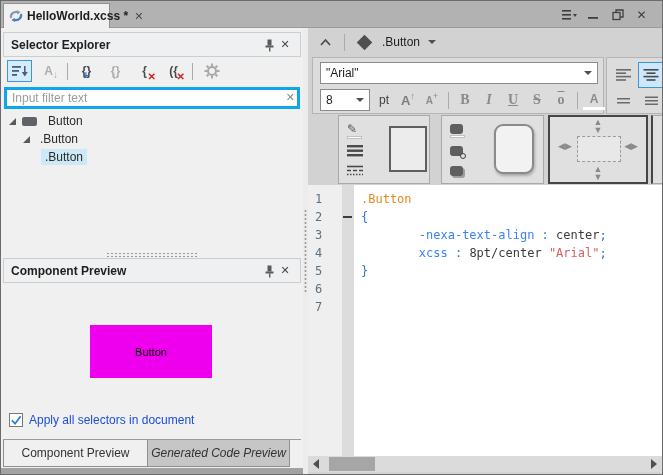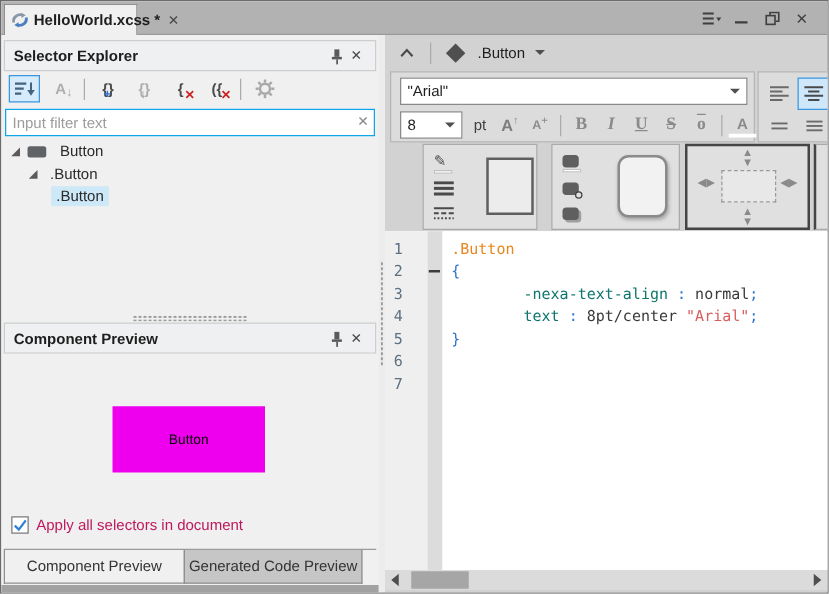--- a/index.html
+++ b/index.html
@@ -26,44 +26,44 @@
 .tbico.sel{border:1px solid #3b96dd;background:#d6ebfb;}
 .tbico.dis{color:#adadad;cursor:default;}
 .mark{position:absolute;font-size:10px;line-height:10px;}
 .m-plus{color:#2e6fd6;left:9px;bottom:1px;}
 .m-down{left:9px;bottom:1px;}
 .m-x{color:#cc2222;right:1px;bottom:0;}
 .m-az{right:3px;bottom:2px;}
 .tsep{width:1px;height:17px;background:#ababab;margin:0 2px;}
 
 .filterwrap{position:absolute;left:3px;right:3px;top:59px;height:22px;}
-.filterwrap input{width:100%;height:100%;border:1px solid #0ea5e9;padding:2px 20px 2px 5px;font-size:12px;font-family:"Liberation Sans",sans-serif;color:#333;}
+.filterwrap input{width:100%;height:100%;border:3px solid #0ea5e9;padding:2px 20px 2px 5px;font-size:12px;font-family:"Liberation Sans",sans-serif;color:#333;}
 .filterwrap input::placeholder{color:#9c9c9c;}
 .filterclear{position:absolute;right:5px;top:4px;font-size:11px;color:#8a8a8a;cursor:pointer;}
 
 .tree{position:absolute;left:2px;right:2px;top:84px;height:138px;}
 .trow{height:18px;display:flex;align-items:center;cursor:pointer;}
 .texp{width:0;height:0;border-left:7px solid transparent;border-bottom:7px solid #5a5a5a;margin-right:6px;flex:none;}
 .tico{width:15px;height:9px;background:#5f6368;border-radius:2px;margin-right:7px;flex:none;}
 .tlabel{padding:1px 4px;color:#2a2a2a;}
 .tlabel.hl{background:#cde8f7;}
 
 .hsplit{position:absolute;left:0;right:0;top:222px;height:8px;display:flex;align-items:center;justify-content:center;cursor:row-resize;}
 .hgrip{width:92px;height:5px;background-image:radial-gradient(#9a9a9a 1px,transparent 1.1px);background-size:4px 3px;}
 
 .cpbody{position:absolute;left:2px;right:2px;top:255px;height:157px;background:#f0f0f0;border-bottom:1px solid #9a9a9a;}
 .previewbtn{position:absolute;left:87px;top:42px;width:122px;height:53px;background:#ee00ee;display:flex;align-items:center;justify-content:center;color:#000;font-size:11px;cursor:pointer;}
 .cbrow{position:absolute;left:6px;bottom:12px;display:flex;align-items:center;gap:6px;}
 .cbox{width:14px;height:14px;background:#fff;border:1px solid #787878;display:flex;align-items:center;justify-content:center;cursor:pointer;}
-.cblabel{color:#be185d;}
+.cblabel{color:#1d4ed8;}
 
 .btabs{position:absolute;left:2px;right:2px;top:412px;height:28px;display:flex;}
 .btab{height:27px;display:flex;align-items:center;justify-content:center;cursor:pointer;border:1px solid #8f8f8f;border-top:none;color:#333;}
 .btab.on{background:#f0f0f0;width:145px;border-top:none;}
-.btab.off{background:#c6c6c6;width:143px;margin-left:-1px;}
+.btab.off{background:#c6c6c6;width:143px;margin-left:-1px;font-style:italic;}
 .bstrip{position:absolute;left:0;right:0;top:440px;height:8px;background:#a2a2a2;}
 
 .vsplit{position:absolute;left:302px;top:27px;width:5px;height:446px;background:#ececec;cursor:col-resize;display:flex;align-items:center;justify-content:center;}
 .vgrip{width:3px;height:84px;background-image:radial-gradient(#9a9a9a 1px,transparent 1.1px);background-size:3px 4px;}
 
 
 .rightarea{position:absolute;left:307px;top:27px;right:0;height:446px;background:#d2d2d2;}
 .row1{position:absolute;left:0;top:0;right:0;height:28px;display:flex;align-items:center;gap:8px;padding-left:8px;}
 .chev{width:18px;height:18px;display:flex;align-items:center;justify-content:center;cursor:pointer;}
 .diamond{width:11px;height:11px;background:#4f4f4f;transform:rotate(45deg);margin:0 4px;}
@@ -120,21 +120,21 @@
 .editor{position:absolute;left:0;right:0;top:157px;bottom:18px;background:#fff;}
 .gutter{position:absolute;left:0;top:0;bottom:0;width:34px;background:#efefef;padding-top:5px;}
 .lnum{height:18px;line-height:18px;font-family:"DejaVu Sans Mono",monospace;font-size:12px;color:#5c7080;padding-left:7px;}
 .foldcol{position:absolute;left:34px;top:0;bottom:0;width:12px;background:#dcdcdc;padding-top:5px;}
 .fcell{height:18px;position:relative;}
 .fmark{position:absolute;left:1px;top:8px;width:9px;height:2px;background:#3c3c3c;}
 .codearea{position:absolute;left:46px;right:0;top:0;bottom:0;background:#fff;padding-top:5px;}
 .cline{height:18px;line-height:18px;white-space:pre;font-family:"DejaVu Sans Mono",monospace;font-size:12px;padding-left:7px;}
 .tk-sel{color:#e8871f;}
 .tk-pun{color:#2e74c8;}
-.tk-prop{color:#0f766e;text-align:center;}
+.tk-prop{color:#3b82f6;text-align:center;}
 .tk-val{color:#3a3a3a;}
 .tk-str{color:#d95f5f;}
 
 .hscroll{position:absolute;left:0;right:0;bottom:2px;height:16px;background:#dbdbdb;}
 .sbtn{position:absolute;top:0;width:16px;height:16px;display:flex;align-items:center;justify-content:center;cursor:pointer;}
 .ltri{width:0;height:0;border-top:5px solid transparent;border-bottom:5px solid transparent;border-right:6px solid #4f4f4f;}
 .rtri{width:0;height:0;border-top:5px solid transparent;border-bottom:5px solid transparent;border-left:6px solid #4f4f4f;}
 .thumb{position:absolute;left:21px;top:1px;width:46px;height:14px;background:#a6a6a6;cursor:pointer;}
 </style>
 </head>
@@ -446,22 +446,22 @@
           </div>
           <div class="fcell"></div>
           <div class="fcell"></div>
           <div class="fcell"></div>
           <div class="fcell"></div>
           <div class="fcell"></div>
         </div>
       <div class="codearea">
           <div class="cline"><span class="tk-sel">.Button</span></div>
           <div class="cline"><span class="tk-pun">{</span></div>
-          <div class="cline"><span class="tk-ws">        </span><span class="tk-prop">-nexa-text-align</span><span class="tk-pun"> : </span><span class="tk-val">normal</span><span class="tk-pun">;</span></div>
-          <div class="cline"><span class="tk-ws">        </span><span class="tk-prop">text</span><span class="tk-pun"> : </span><span class="tk-val">8pt/center </span><span class="tk-str">"Arial"</span><span class="tk-pun">;</span></div>
+          <div class="cline"><span class="tk-ws">        </span><span class="tk-prop">-nexa-text-align</span><span class="tk-pun"> : </span><span class="tk-val">center</span><span class="tk-pun">;</span></div>
+          <div class="cline"><span class="tk-ws">        </span><span class="tk-prop">xcss</span><span class="tk-pun"> : </span><span class="tk-val">8pt/center </span><span class="tk-str">"Arial"</span><span class="tk-pun">;</span></div>
           <div class="cline"><span class="tk-pun">}</span></div>
           <div class="cline"></div>
         </div>
     </div>
 
     <div class="hscroll">
       <span class="sbtn" style="left:0;">
           <span class="ltri"></span>
         </span>
       <span class="thumb"></span>

